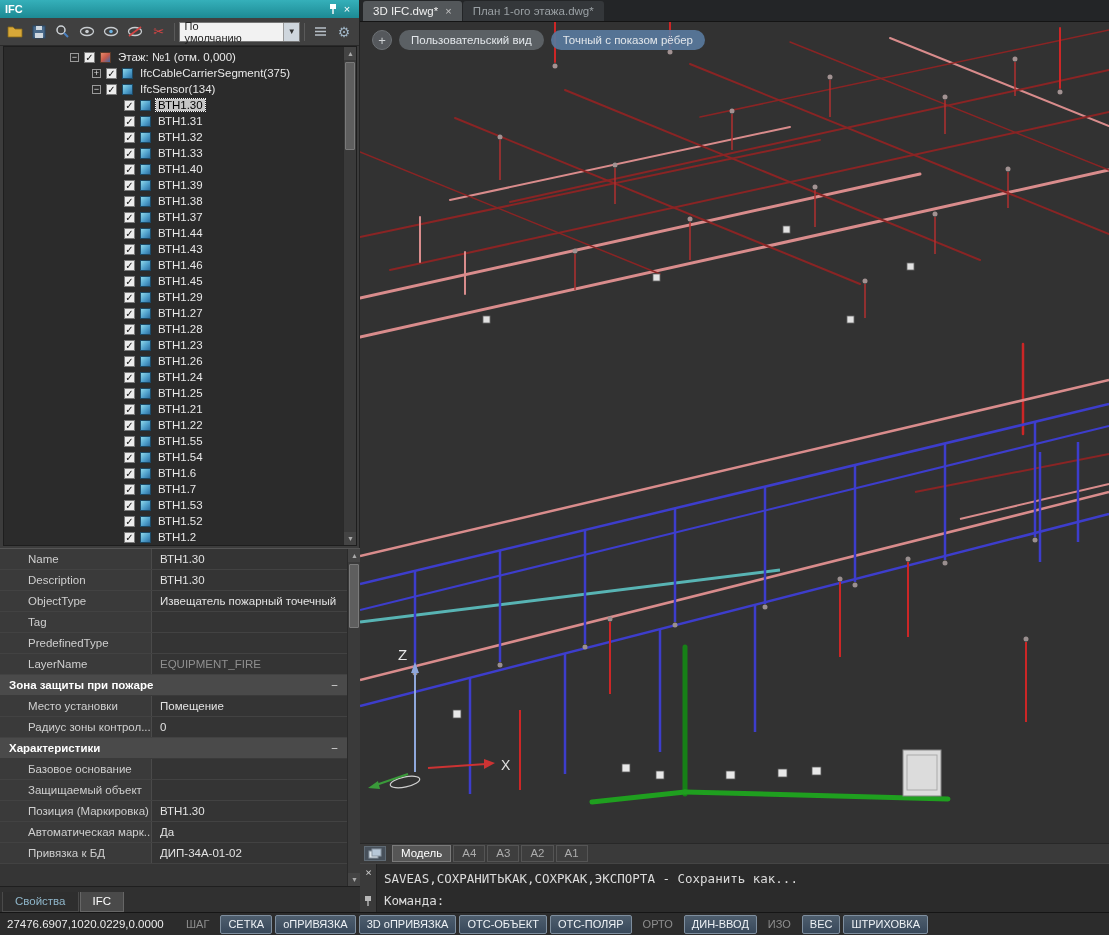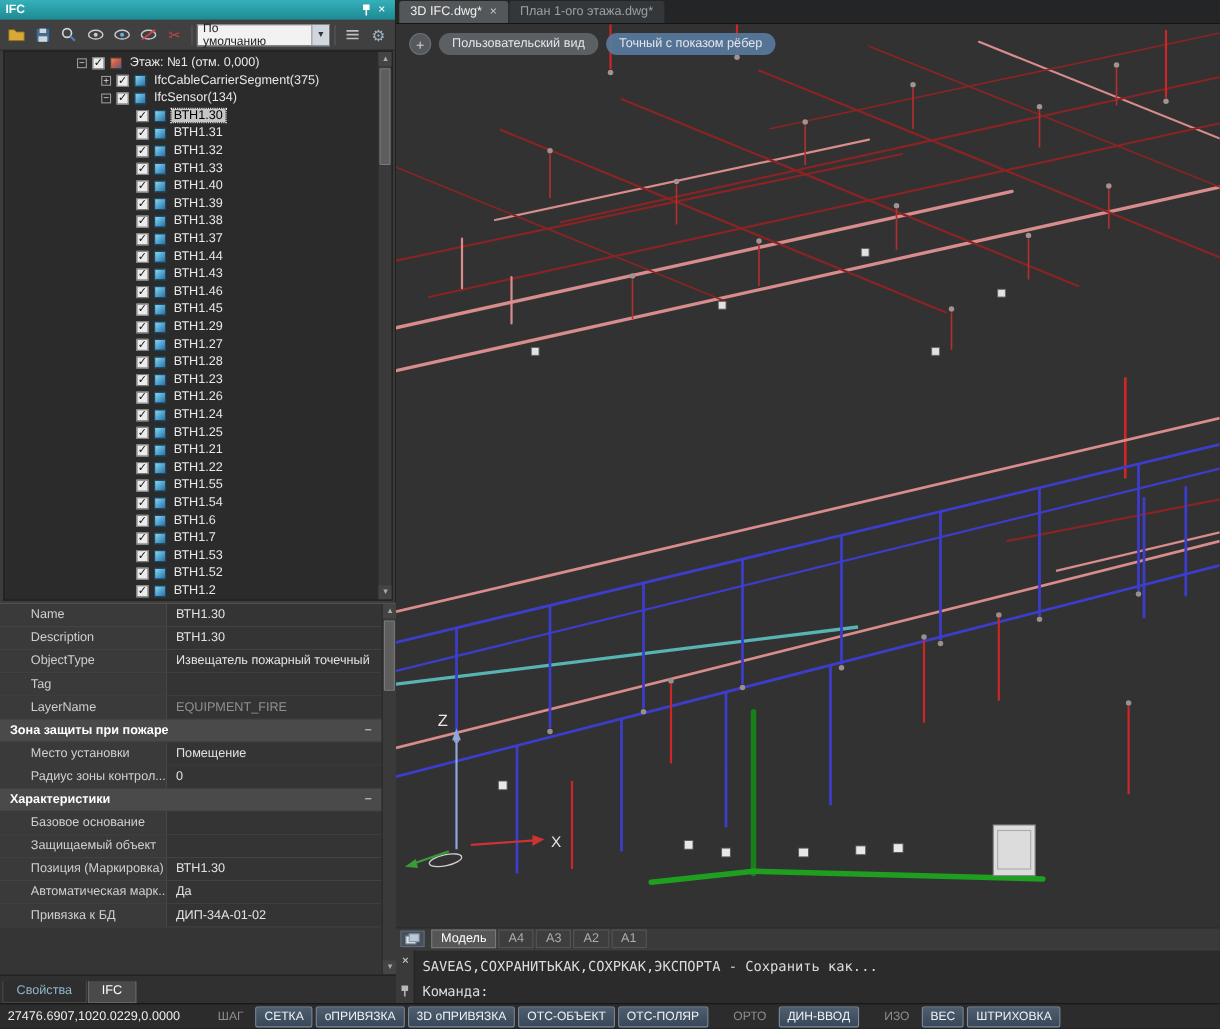--- a/index.html
+++ b/index.html
@@ -85,21 +85,21 @@
   .cmd-close { position:absolute; top:2px; left:0; width:17px; text-align:center; color:#c8c8c8; font-size:11px; }
   .cmd-pin { position:absolute; bottom:3px; left:3px; }
   .cmd-line1 { position:absolute; left:24px; top:7px; white-space:pre; }
   .cmd-line2 { position:absolute; left:24px; top:29px; white-space:pre; }
 
   
   .statusbar { position:absolute; left:0; top:912px; width:1109px; height:23px; background:#2c2c2c; border-top:1px solid #151515; display:flex; align-items:center; gap:3px; padding-left:7px; font-size:11px; }
   .coords { width:168px; color:#ececec; font-size:11.5px; flex:none; }
   .sbtn { padding:2px 7px 3px; border-radius:2px; white-space:nowrap; }
   .sbtn.on { border:1px solid #7e8e9e; background:linear-gradient(#4e5e6e,#38485a); color:#eef2f6; }
-  .sbtn.off { border:1px solid transparent; background:none; color:#8e8e8e;margin-left:12px; }
+  .sbtn.off { border:1px solid transparent; background:none; color:#8e8e8e; }
 </style>
 </head>
 <body>
 
 <div class="app">
 
   <div class="left-panel">
     <div class="panel-titlebar">
       <span class="panel-title">IFC</span>
       <span class="titlebar-btn">
@@ -344,20 +344,24 @@
           <div class="prow">
             <div class="plabel">Description</div>
             <div class="pvalue">ВТН1.30</div>
           </div>
           <div class="prow">
             <div class="plabel">ObjectType</div>
             <div class="pvalue">Извещатель пожарный точечный</div>
           </div>
           <div class="prow">
             <div class="plabel">Tag</div>
+            <div class="pvalue"></div>
+          </div>
+          <div class="prow">
+            <div class="plabel">PredefinedType</div>
             <div class="pvalue"></div>
           </div>
           <div class="prow">
             <div class="plabel">LayerName</div>
             <div class="pvalue muted">EQUIPMENT_FIRE</div>
           </div>
           <div class="prophead">
             <span>Зона защиты при пожаре</span>
             <span class="phminus">−</span>
           </div>

